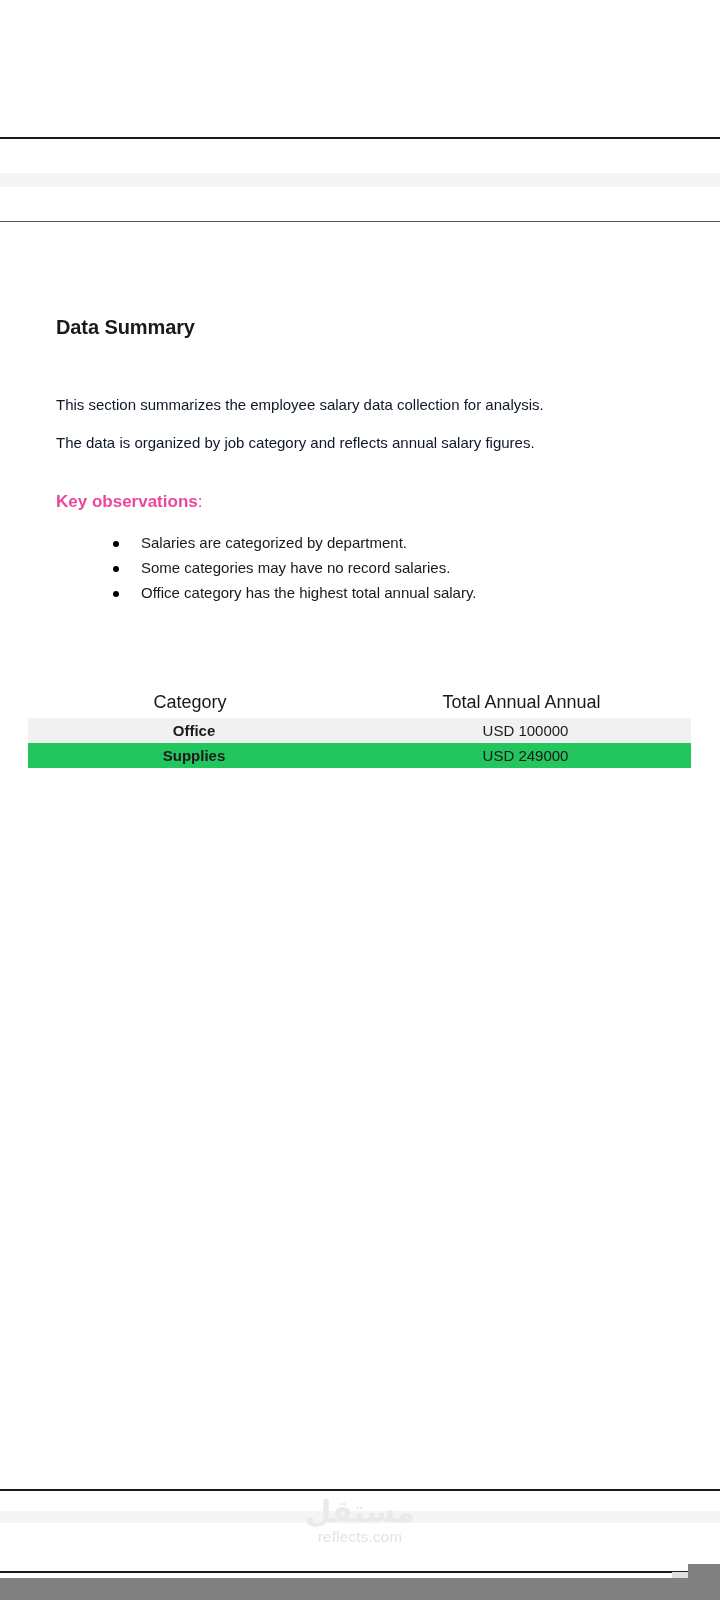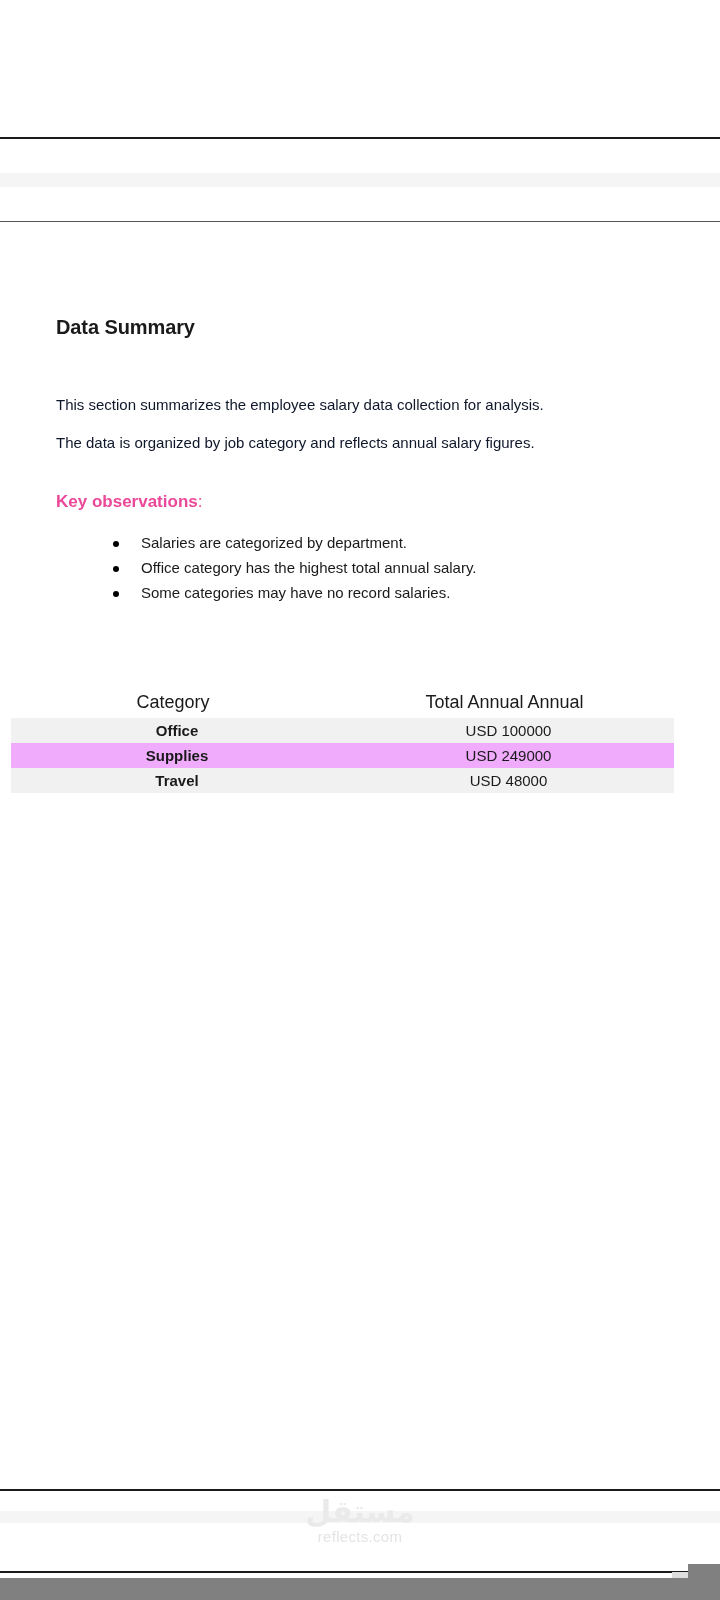--- a/index.html
+++ b/index.html
@@ -115,21 +115,21 @@
     top: 7px;
     width: 6px;
     height: 6px;
     border-radius: 50%;
     background: #000000;
   }
 
   
   .data-table {
     position: absolute;
-    left: 11px;
+    left: 28px;
     top: 688px;
     width: 663px;
     border-collapse: collapse;
     table-layout: fixed;
   }
   .data-table col.c-category { width: 324px; }
   .data-table col.c-salary   { width: 339px; }
 
   .data-table th {
     font-size: 18px;
@@ -148,21 +148,21 @@
   .data-table td.cell-category {
     font-weight: bold;
   }
   .data-table td.cell-salary {
     font-weight: normal;
   }
   .data-table tbody tr.striped td {
     background: #f1f1f1;
   }
   .data-table tbody tr.plain td {
-    background: #f0abfc;
+    background: #22c55e;
   }
 
   
   #footer-rule {
     position: absolute;
     left: 0;
     top: 1489px;
     width: 720px;
     height: 2px;
     background: #1a1a1a;
@@ -254,25 +254,25 @@
       <span class="kw">Key observations</span><span class="colon">:</span>
     </div>
 
     <ul class="bullet-list">
       <li class="bullet-item">
         <span class="dot"></span>
         <span>Salaries are categorized by department.</span>
       </li>
       <li class="bullet-item">
         <span class="dot"></span>
-        <span>Office category has the highest total annual salary.</span>
+        <span>Some categories may have no record salaries.</span>
       </li>
       <li class="bullet-item">
         <span class="dot"></span>
-        <span>Some categories may have no record salaries.</span>
+        <span>Office category has the highest total annual salary.</span>
       </li>
     </ul>
 
     <table class="data-table">
       <colgroup>
         <col class="c-category">
         <col class="c-salary">
       </colgroup>
       <thead>
         <tr>
@@ -282,24 +282,20 @@
       </thead>
       <tbody>
         <tr class="striped">
           <td class="cell-category">Office</td>
           <td class="cell-salary">USD  100000</td>
         </tr>
         <tr class="plain">
           <td class="cell-category">Supplies</td>
           <td class="cell-salary">USD  249000</td>
         </tr>
-        <tr class="striped">
-          <td class="cell-category">Travel</td>
-          <td class="cell-salary">USD  48000</td>
-        </tr>
       </tbody>
     </table>
 
   </div>
 
   <div id="footer-rule"></div>
   <div id="footer-band"></div>
 
   <div class="watermark">
     <div id="watermark-logo">مستقل</div>

